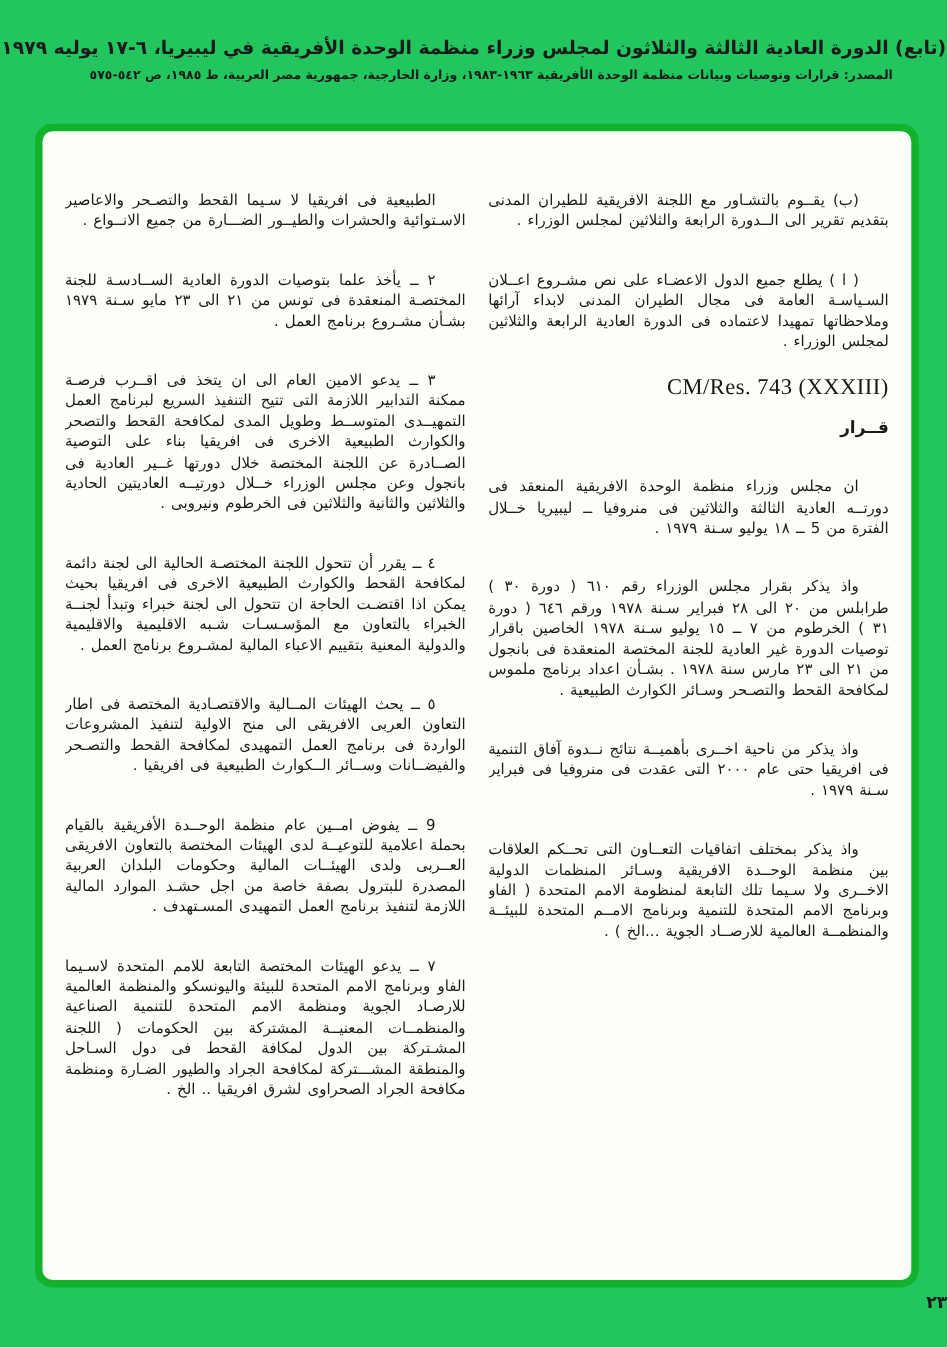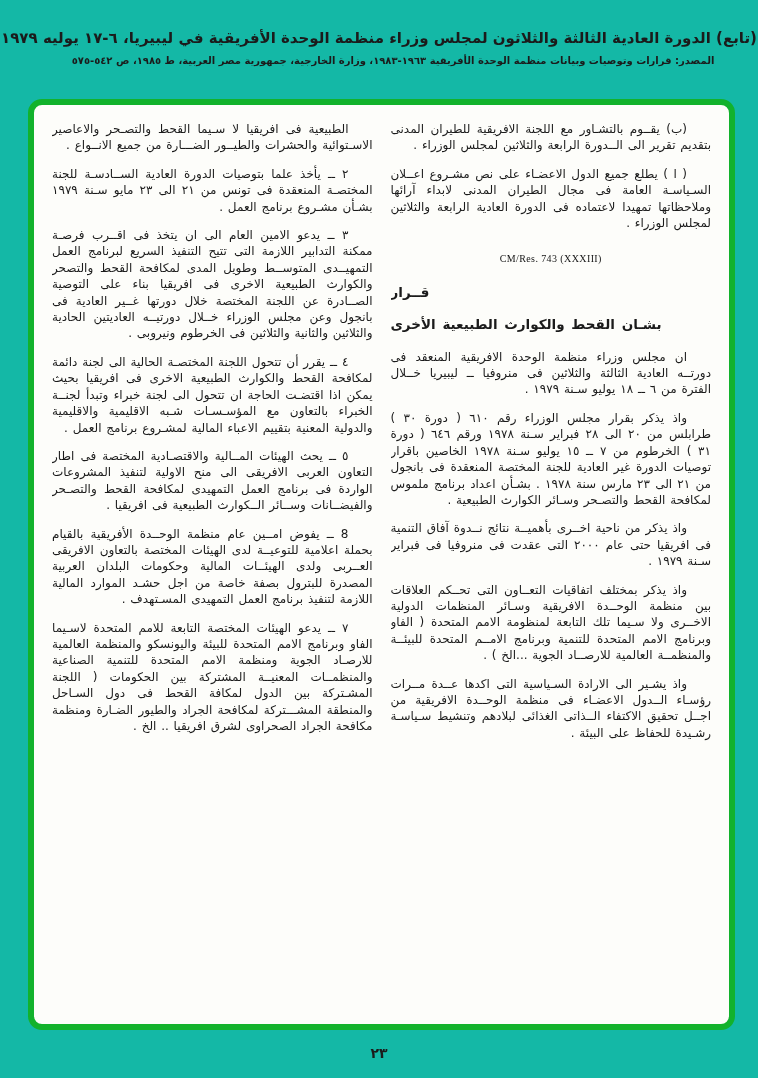--- a/index.html
+++ b/index.html
@@ -56,84 +56,83 @@
     direction: rtl;
     text-align: justify;
     font-size: 12px;
     line-height: 16.4px;
     overflow: hidden;
   }
   .column p.body {
     margin-bottom: 12px;
     text-indent: 24px;
     word-spacing: 1px;
+    margin-top: 31px;
   }
   .column p.latin {
     direction: ltr;
-    text-align: center;
+    text-align: right;
     text-indent: 0;
     font-family: "Liberation Serif", "DejaVu Serif", serif;
-    font-size: 10px;
+    font-size: 18px;
     letter-spacing: 0.4px;
     margin: 20px 0 16px 0;
     color: #151515;
   }
   .column p.heading {
-    text-align: left;
+    text-align: right;
     text-indent: 0;
     font-weight: bold;
     font-size: 13.5px;
     margin: 14px 0 16px 0;
     word-spacing: 2px;
   }
   
   .footer {
     position: absolute;
-    left: 0; bottom: 16px;
+    left: 0; bottom: 28px;
     width: 100%;
-    text-align: center;
+    text-align: right;
   }
   .page-number {
     font-weight: bold;
     font-size: 14px;
   }
 </style>
 </head>
 <body style="color: rgb(27, 27, 27);">
 
-<div class="page" style="background: #14b8a6;">
+<div class="page" style="background: #22c55e;">
 
   <div class="header">
     <div class="header-title">(تابع) الدورة العادية الثالثة والثلاثون لمجلس وزراء منظمة الوحدة الأفريقية في ليبيريا، ٦-١٧ يوليه ١٩٧٩</div>
     <div class="header-source">المصدر: قرارات وتوصيات وبيانات منظمة الوحدة الأفريقية ١٩٦٣-١٩٨٣، وزارة الخارجية، جمهورية مصر العربية، ط ١٩٨٥، ص ٥٤٢-٥٧٥</div>
   </div>
 
   <div class="content-box" style="border-color: rgb(18, 178, 44);">
     <div class="columns">
 
       <div class="column">
         <p class="body">(ب) يقــوم بالتشـاور مع اللجنة الافريقية للطيران المدنى بتقديم تقرير الى الــدورة الرابعة والثلاثين لمجلس الوزراء .</p>
         <p class="body">( ا ) يطلع جميع الدول الاعضـاء على نص مشـروع اعــلان السـياسـة العامة فى مجال الطيران المدنى لابداء آرائها وملاحظاتها تمهيدا لاعتماده فى الدورة العادية الرابعة والثلاثين لمجلس الوزراء .</p>
         <p class="latin">CM/Res. 743 (XXXIII)</p>
         <p class="heading">قــرار</p>
-        <p class="heading">بشـان القحط والكوارث الطبيعية الأخرى</p>
-        <p class="body">ان مجلس وزراء منظمة الوحدة الافريقية المنعقد فى دورتــه العادية الثالثة والثلاثين فى منروفيا ــ ليبيريا خــلال الفترة من ٦ ــ ١٨ يوليو سـنة ١٩٧٩ .</p>
+        <p class="body">ان مجلس وزراء منظمة الوحدة الافريقية المنعقد فى دورتــه العادية الثالثة والثلاثين فى منروفيا ــ ليبيريا خــلال الفترة من 5 ــ ١٨ يوليو سـنة ١٩٧٩ .</p>
         <p class="body">واذ يذكر بقرار مجلس الوزراء رقم ٦١٠ ( دورة ٣٠ ) طرابلس من ٢٠ الى ٢٨ فبراير سـنة ١٩٧٨ ورقم ٦٤٦ ( دورة ٣١ ) الخرطوم من ٧ ــ ١٥ يوليو سـنة ١٩٧٨ الخاصين باقرار توصيات الدورة غير العادية للجنة المختصة المنعقدة فى بانجول من ٢١ الى ٢٣ مارس سنة ١٩٧٨ . بشـأن اعداد برنامج ملموس لمكافحة القحط والتصـحر وسـائر الكوارث الطبيعية .</p>
         <p class="body">واذ يذكر من ناحية اخــرى بأهميــة نتائج نــدوة آفاق التنمية فى افريقيا حتى عام ٢٠٠٠ التى عقدت فى منروفيا فى فبراير سـنة ١٩٧٩ .</p>
         <p class="body">واذ يذكر بمختلف اتفاقيات التعــاون التى تحــكم العلاقات بين منظمة الوحــدة الافريقية وسـائر المنظمات الدولية الاخــرى ولا سـيما تلك التابعة لمنظومة الامم المتحدة ( الفاو وبرنامج الامم المتحدة للتنمية وبرنامج الامــم المتحدة للبيئــة والمنظمــة العالمية للارصــاد الجوية ...الخ ) .</p>
-        <p class="body">واذ يشـير الى الارادة السـياسية التى اكدها عــدة مــرات رؤسـاء الــدول الاعضـاء فى منظمة الوحــدة الافريقية من اجــل تحقيق الاكتفاء الــذاتى الغذائى لبلادهم وتنشيط سـياسـة رشـيدة للحفاظ على البيئة .</p>
       </div>
 
       <div class="column">
         <p class="body">الطبيعية فى افريقيا لا سـيما القحط والتصـحر والاعاصير الاسـتوائية والحشرات والطيــور الضـــارة من جميع الانــواع .</p>
         <p class="body">٢ ــ يأخذ علما بتوصيات الدورة العادية الســادسـة للجنة المختصـة المنعقدة فى تونس من ٢١ الى ٢٣ مايو سـنة ١٩٧٩ بشـأن مشـروع برنامج العمل .</p>
         <p class="body">٣ ــ يدعو الامين العام الى ان يتخذ فى اقــرب فرصـة ممكنة التدابير اللازمة التى تتيح التنفيذ السريع لبرنامج العمل التمهيــدى المتوســط وطويل المدى لمكافحة القحط والتصحر والكوارث الطبيعية الاخرى فى افريقيا بناء على التوصية الصــادرة عن اللجنة المختصة خلال دورتها غــير العادية فى بانجول وعن مجلس الوزراء خــلال دورتيــه العاديتين الحادية والثلاثين والثانية والثلاثين فى الخرطوم ونيروبى .</p>
         <p class="body">٤ ــ يقرر أن تتحول اللجنة المختصـة الحالية الى لجنة دائمة لمكافحة القحط والكوارث الطبيعية الاخرى فى افريقيا بحيث يمكن اذا اقتضـت الحاجة ان تتحول الى لجنة خبراء وتبدأ لجنــة الخبراء بالتعاون مع المؤسـسـات شـبه الاقليمية والاقليمية والدولية المعنية بتقييم الاعباء المالية لمشـروع برنامج العمل .</p>
         <p class="body">٥ ــ يحث الهيئات المــالية والاقتصـادية المختصة فى اطار التعاون العربى الافريقى الى منح الاولية لتنفيذ المشروعات الواردة فى برنامج العمل التمهيدى لمكافحة القحط والتصـحر والفيضــانات وســائر الــكوارث الطبيعية فى افريقيا .</p>
-        <p class="body">8 ــ يفوض امــين عام منظمة الوحــدة الأفريقية بالقيام بحملة اعلامية للتوعيــة لدى الهيئات المختصة بالتعاون الافريقى العــربى ولدى الهيئــات المالية وحكومات البلدان العربية المصدرة للبترول بصفة خاصة من اجل حشـد الموارد المالية اللازمة لتنفيذ برنامج العمل التمهيدى المسـتهدف .</p>
+        <p class="body">9 ــ يفوض امــين عام منظمة الوحــدة الأفريقية بالقيام بحملة اعلامية للتوعيــة لدى الهيئات المختصة بالتعاون الافريقى العــربى ولدى الهيئــات المالية وحكومات البلدان العربية المصدرة للبترول بصفة خاصة من اجل حشـد الموارد المالية اللازمة لتنفيذ برنامج العمل التمهيدى المسـتهدف .</p>
         <p class="body">٧ ــ يدعو الهيئات المختصة التابعة للامم المتحدة لاسـيما الفاو وبرنامج الامم المتحدة للبيئة واليونسكو والمنظمة العالمية للارصـاد الجوية ومنظمة الامم المتحدة للتنمية الصناعية والمنظمــات المعنيــة المشتركة بين الحكومات ( اللجنة المشـتركة بين الدول لمكافة القحط فى دول السـاحل والمنطقة المشـــتركة لمكافحة الجراد والطيور الضـارة ومنظمة مكافحة الجراد الصحراوى لشرق افريقيا .. الخ .</p>
       </div>
 
     </div>
   </div>
 
   <div class="footer">
     <span class="page-number">٢٣</span>
   </div>
 

